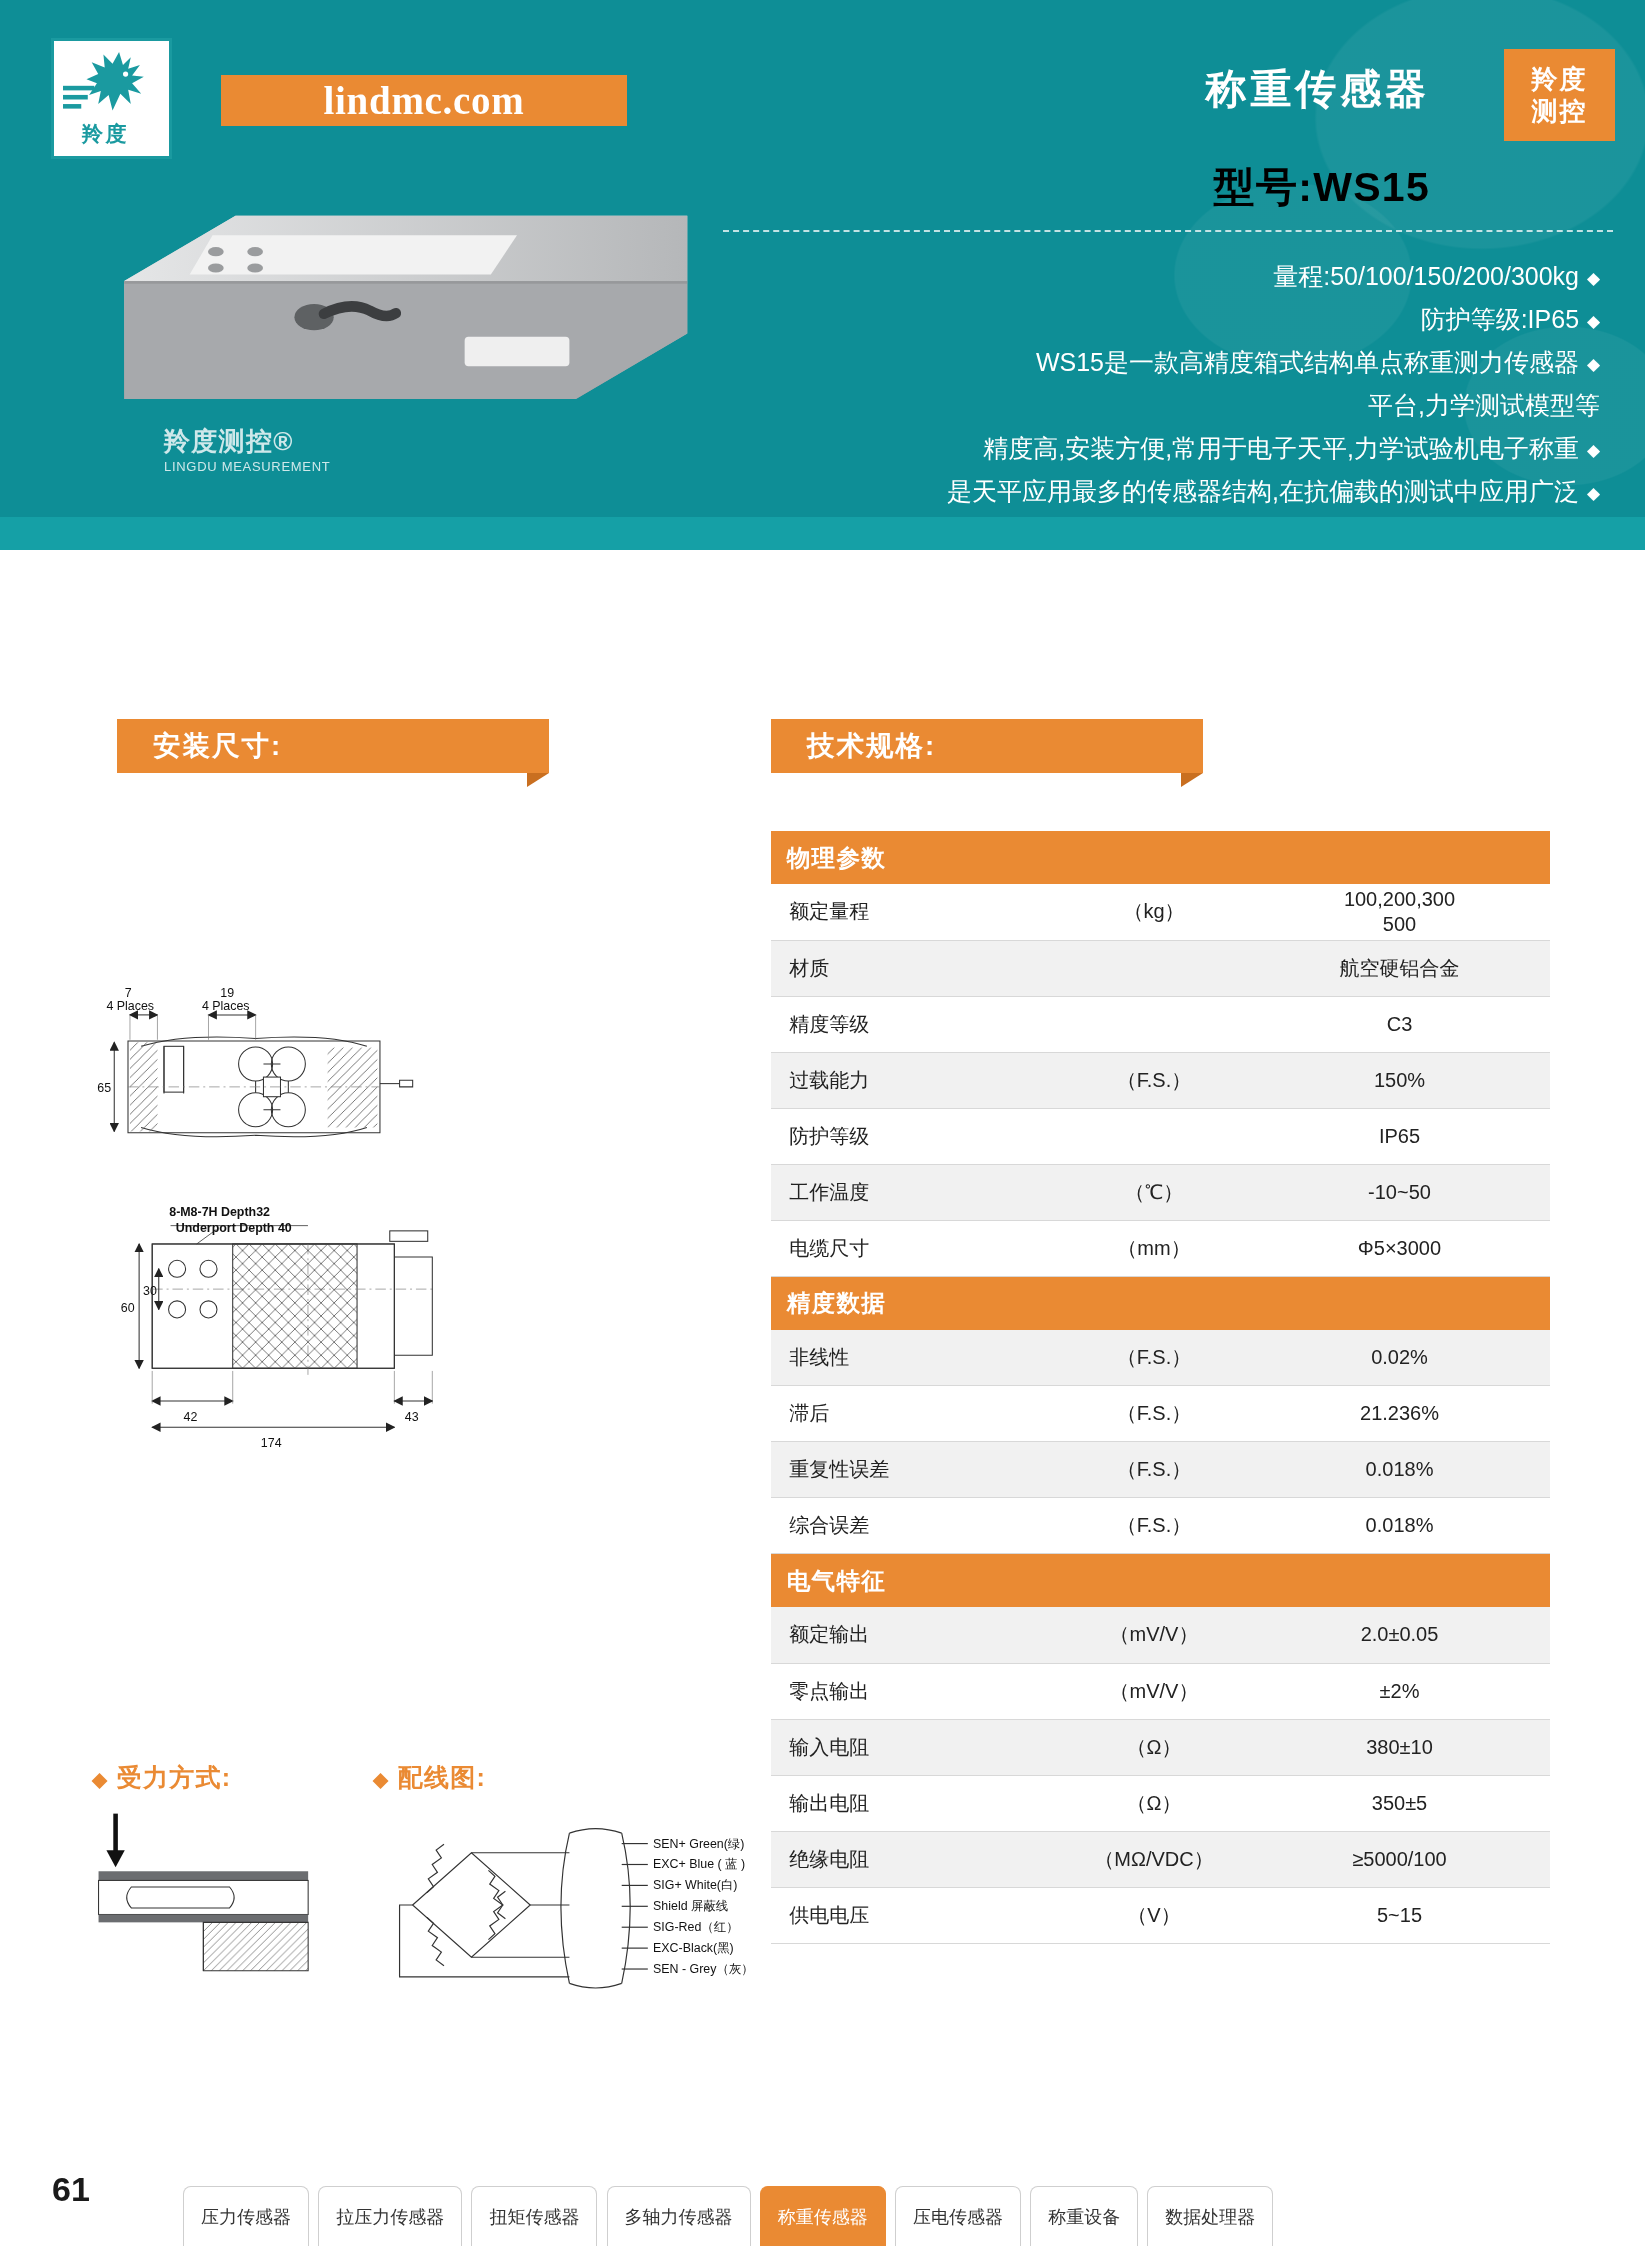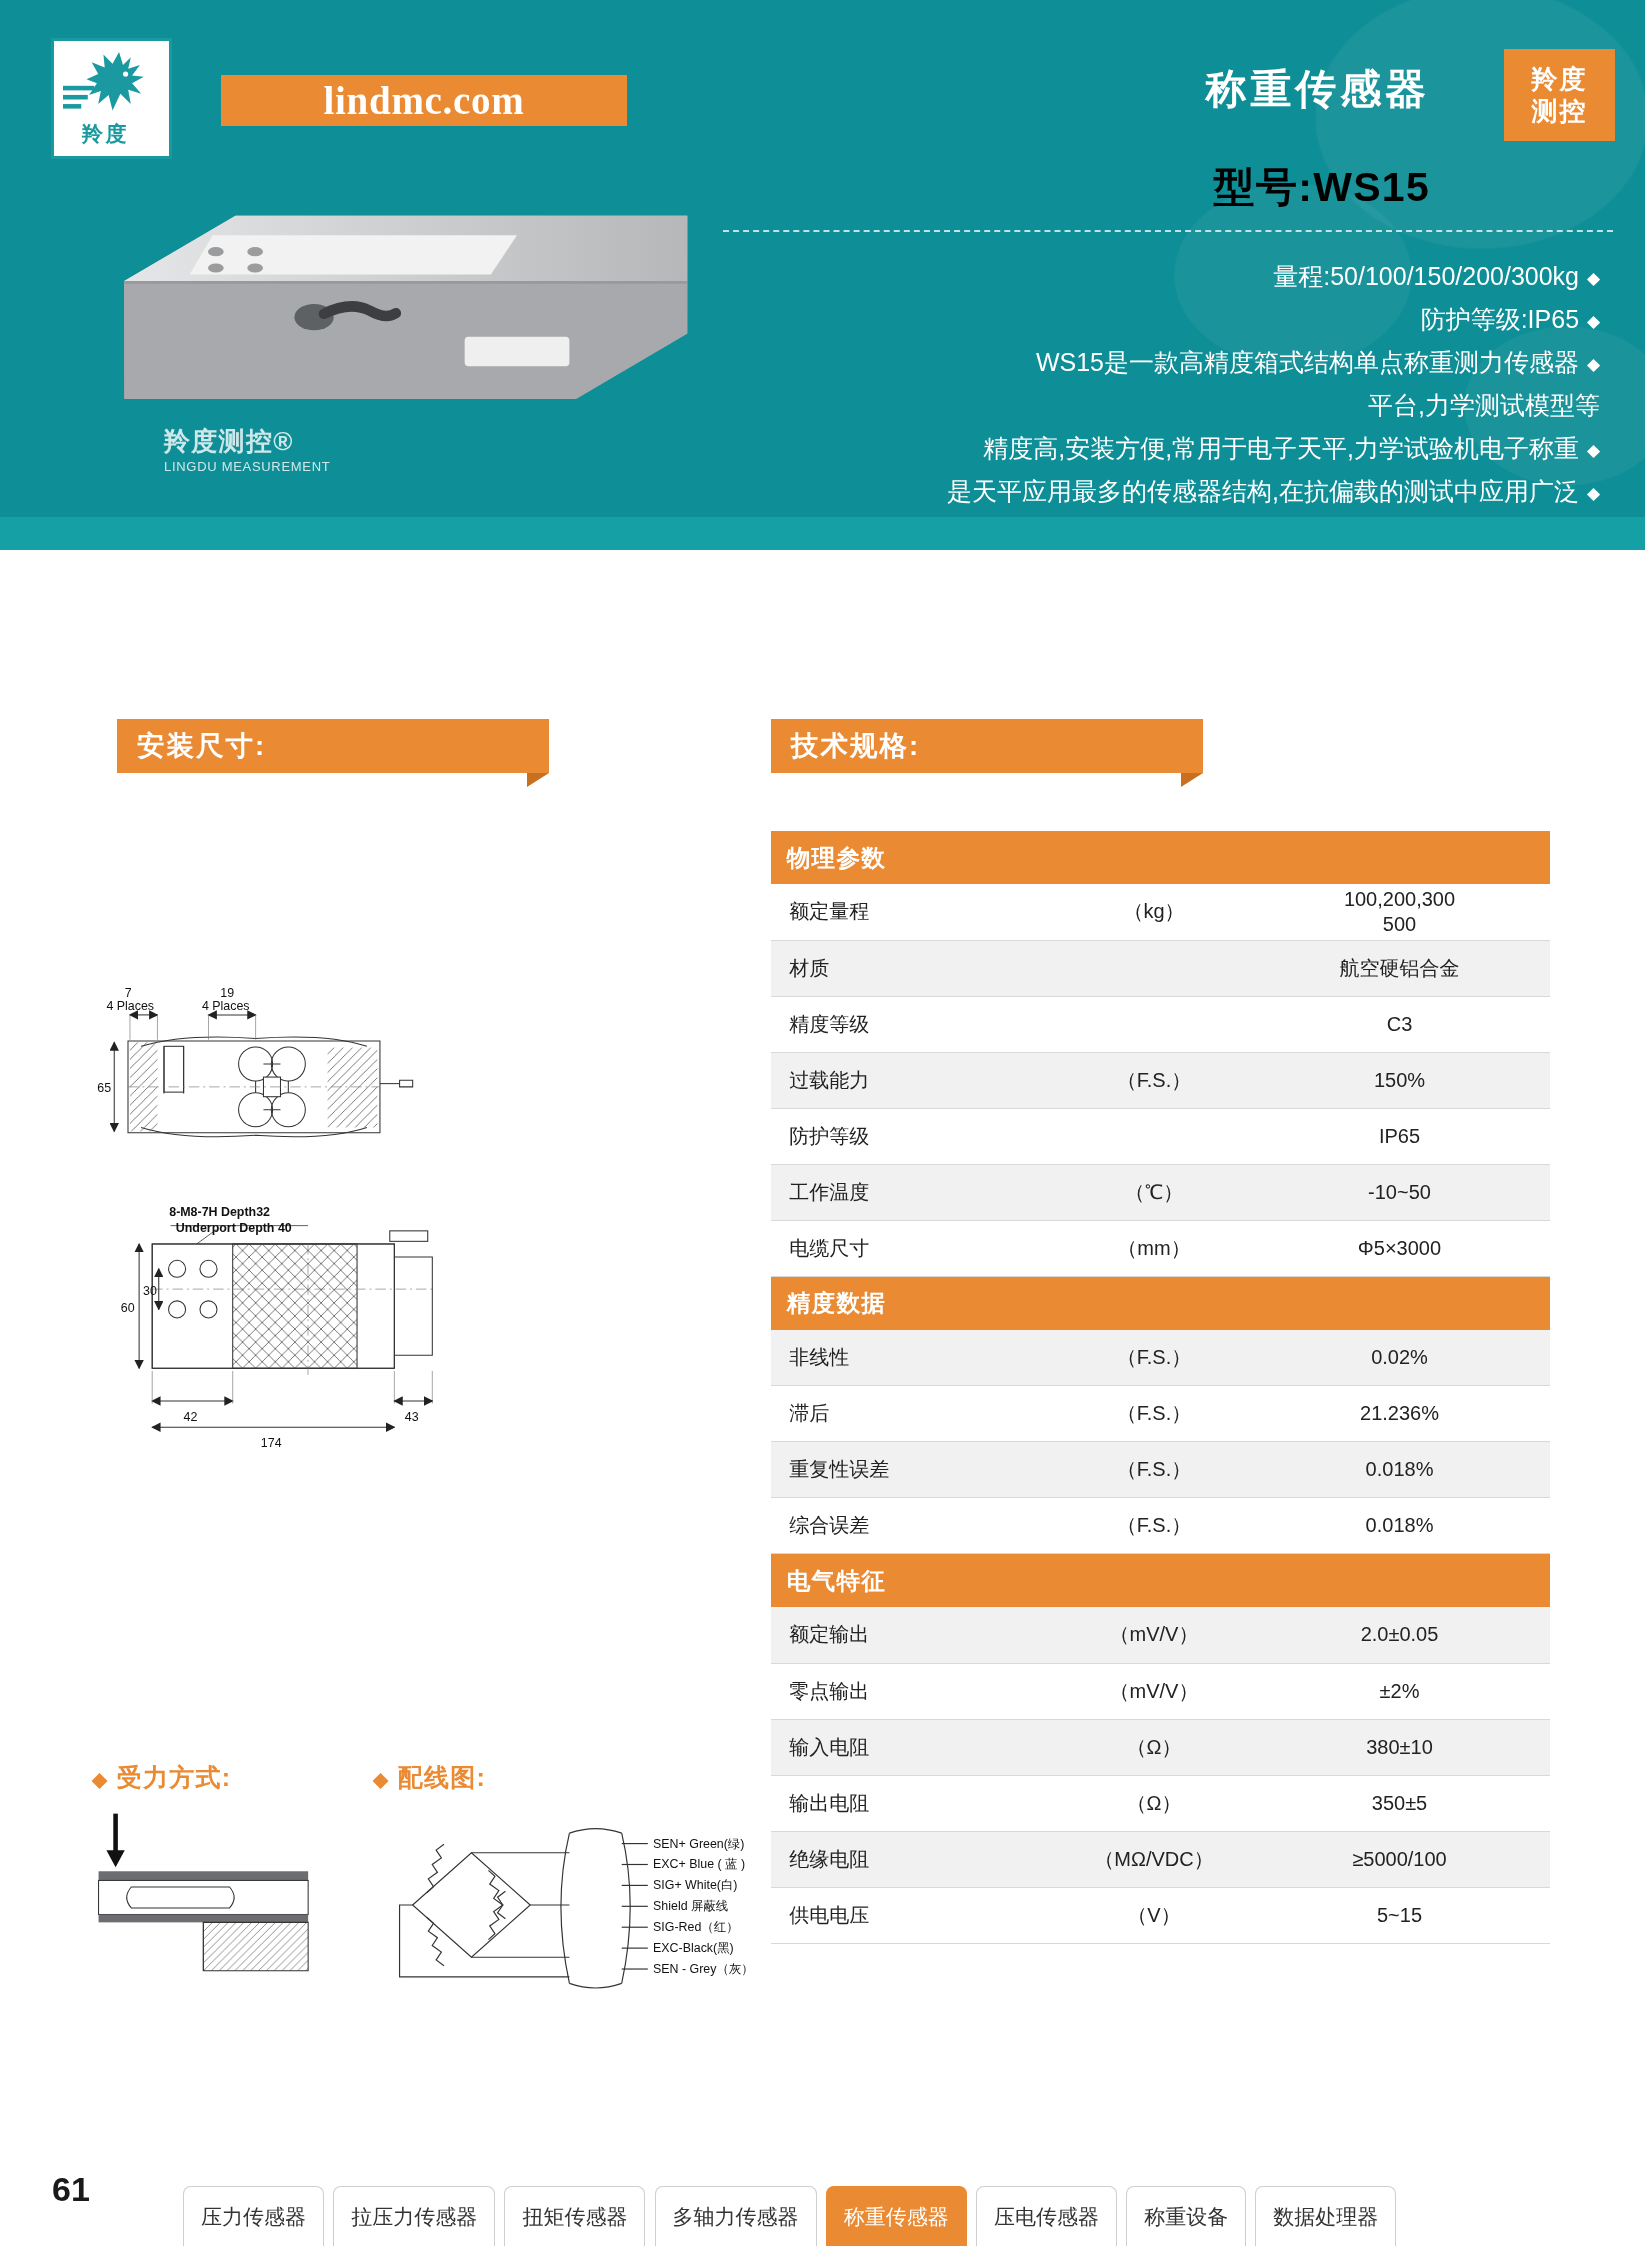--- a/index.html
+++ b/index.html
@@ -83,21 +83,21 @@
 
   .teal-footer-strip {
     position:absolute; left:0; top:517px; width:1646px; height:33px;
     background:#15a0a6;
   }
 
   
   .sec-label {
     position:absolute; height:54px; background:#ea8a33;
     color:#ffffff; font-size:27.5px; font-weight:bold; letter-spacing:2px;
-    display:flex; align-items:center; padding-left:20px;
+    display:flex; align-items:center; padding-left:36px;
   }
   .sec-label:after {
     content:""; position:absolute; right:0px; top:54px;
     border-left:22px solid #c96f20; border-bottom:14.4px solid transparent;
   }
   #sec-dim { left:117px; top:719px; width:432px; }
   #sec-spec { left:771px; top:719px; width:432px; }
 
   
   .tbl {
@@ -137,21 +137,21 @@
     position:absolute; left:52px; top:2170px;
     font-size:34px; font-weight:bold; color:#1a1a1a;
   }
   .tabbar {
     position:absolute; left:183px; top:2186px; width:1427px; height:60px;
     display:flex; gap:9.2px;
   }
   .tab {
     height:60px; border:1.3px solid #cfcfcf; border-bottom:none;
     border-radius:7.9px 7.9px 0 0;
-    background:#ffffff; color:#333; font-size:21px;
+    background:#ffffff; color:#333; font-size:18px;
     display:flex; align-items:center; justify-content:center;
     padding:0 17px; white-space:nowrap;
   }
   .tab.active { background:#ea8a33; color:#ffffff; border-color:#ea8a33; }
 </style>
 </head>
 <body>
 
 <div class="header">
   <div class="header-bg-swirl"></div>

